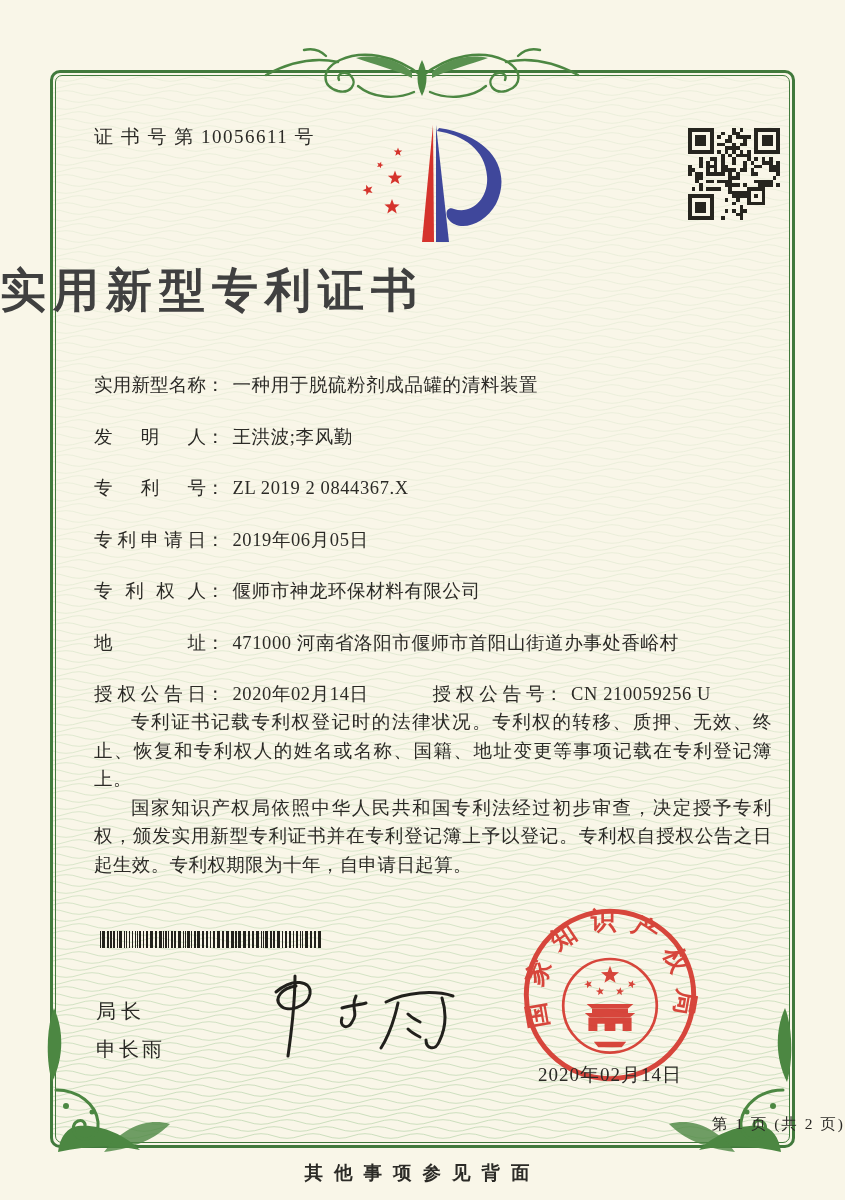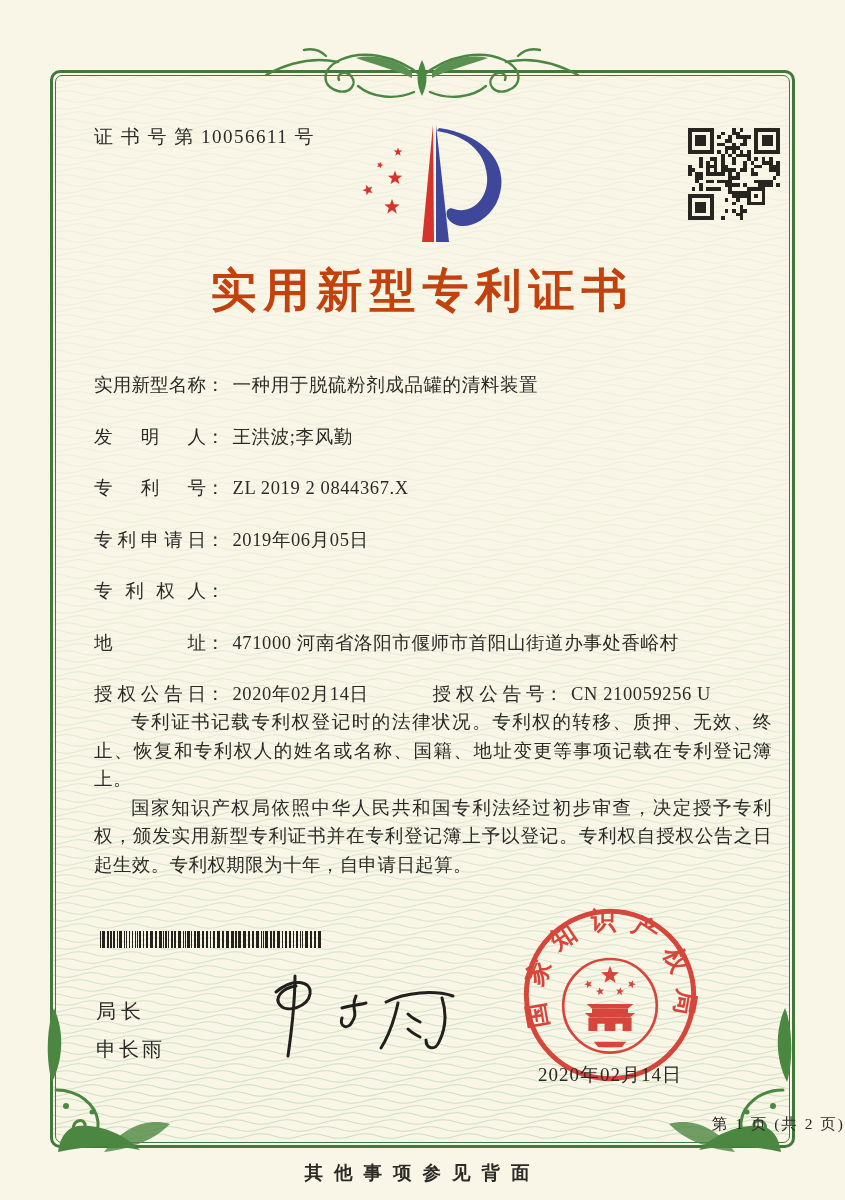--- a/index.html
+++ b/index.html
@@ -14,22 +14,22 @@
   
   .frame{left:50px;top:70px;width:739px;height:1072px;border:3px solid var(--green);border-radius:10px;z-index:2;pointer-events:none;}
   .frame-inner{position:absolute;inset:2px;border:1px solid var(--green);border-radius:7px;}
   #guilloche{left:53px;top:73px;z-index:1;}
   
   .ornament{z-index:3;pointer-events:none;}
   
   .cert-no{left:94px;top:124px;font-size:19px;letter-spacing:1.5px;z-index:4;}
   .logo{left:338px;top:120px;z-index:4;}
   .qr{left:688px;top:128px;z-index:4;}
-  .title{left:0;top:260px;width:845px;text-align:center;font-size:46px;font-weight:700;
-         letter-spacing:7px;color:#c2410c;z-index:4;}
+  .title{left:0;top:260px;width:845px;text-align:left;font-size:46px;font-weight:700;
+         letter-spacing:7px;color:#404040;z-index:4;}
   
   .fields{left:94px;top:372px;width:680px;z-index:4;font-size:18.5px;}
   .frow{display:flex;align-items:baseline;height:26px;margin-bottom:25.5px;white-space:nowrap;}
   .flabel{display:inline-block;width:112px;text-align:justify;text-align-last:justify;}
   .fcolon{margin:0 2px 0 0;}
   .fvalue{margin-left:6px;letter-spacing:0.6px;}
   .grant-row{left:94px;top:681px;width:700px;display:flex;align-items:baseline;font-size:18.5px;z-index:4;white-space:nowrap;}
   .grant2{margin-left:64px;}
   
   .paras{left:94px;top:708px;width:678px;z-index:4;}
@@ -450,20 +450,21 @@
     <span class="fvalue">ZL 2019 2 0844367.X</span>
   </div>
   <div class="frow">
     <span class="flabel">专利申请日</span>
       <span class="fcolon">：</span>
     <span class="fvalue">2019年06月05日</span>
   </div>
   <div class="frow">
     <span class="flabel">专利权人</span>
       <span class="fcolon">：</span>
+    <span class="fvalue">偃师市神龙环保材料有限公司</span>
   </div>
   <div class="frow">
     <span class="flabel">地址</span>
       <span class="fcolon">：</span>
     <span class="fvalue">471000 河南省洛阳市偃师市首阳山街道办事处香峪村</span>
   </div>
 </div>
 
 <div class="abs grant-row">
   <span class="flabel">授权公告日</span>

